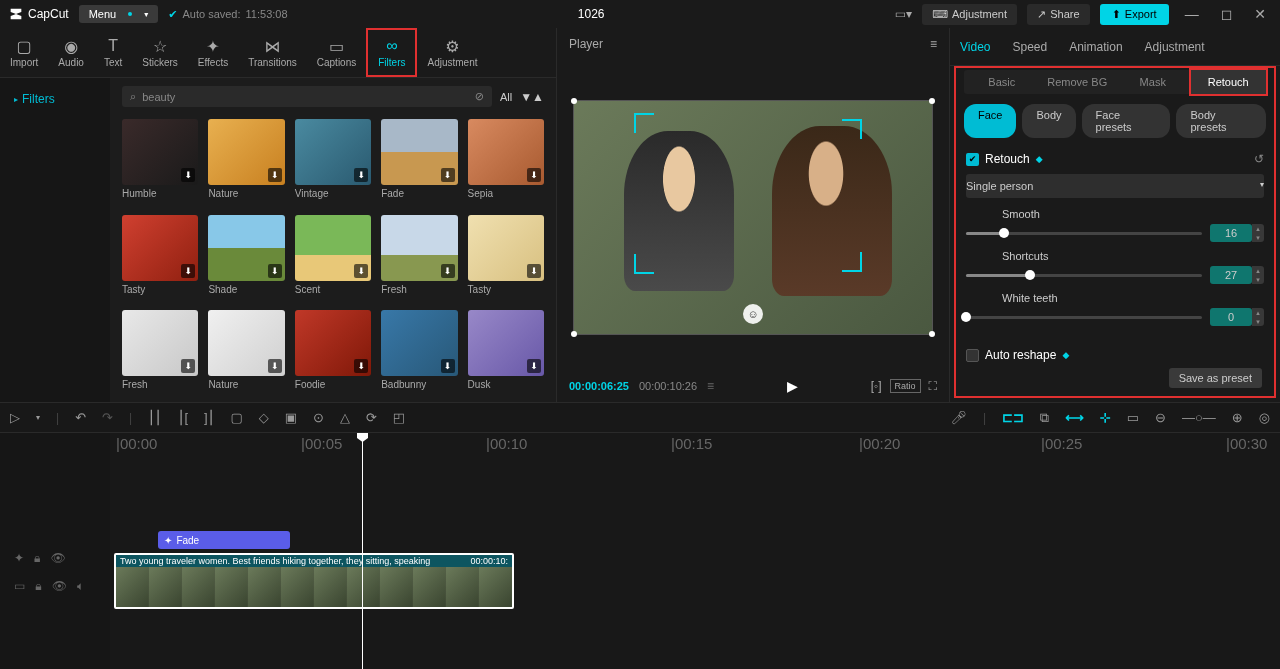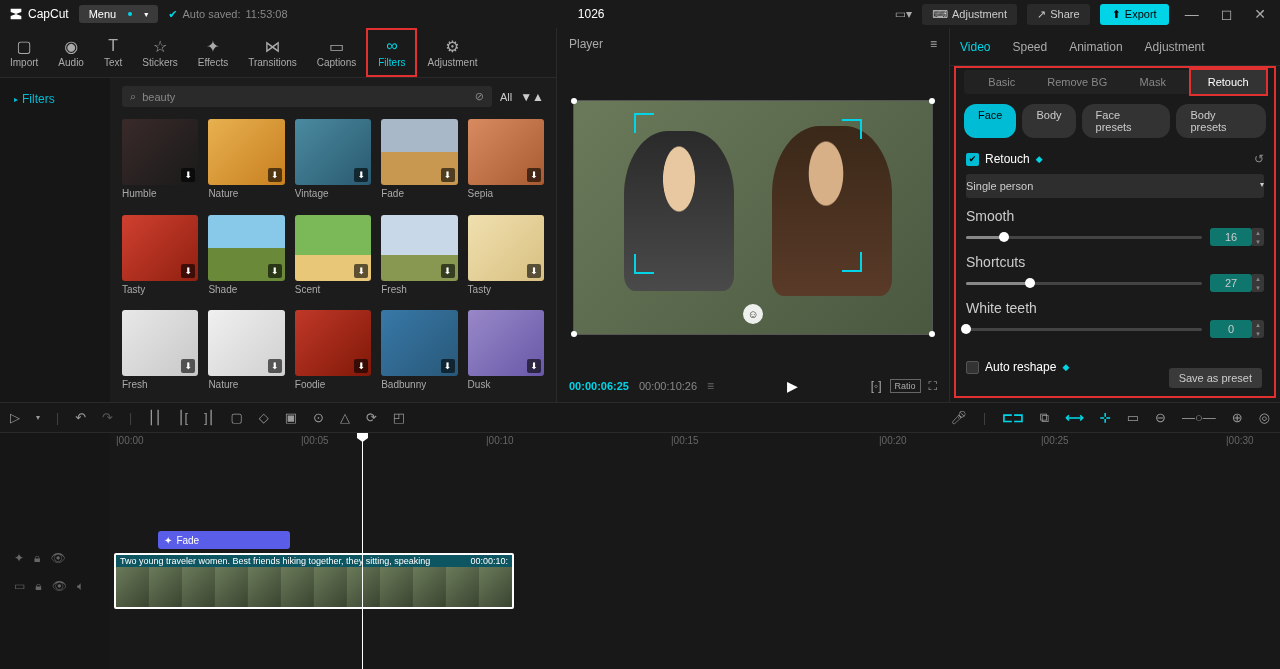--- a/index.html
+++ b/index.html
@@ -69,21 +69,21 @@
 .pill { background: #333; color: #ccc; padding: 5px 14px; border-radius: 12px; font-size: 11px; }
 .pill.active { background: #00bcd4; color: #000; }
 
 .section { padding: 4px 10px; }
 .section-header { display: flex; align-items: center; gap: 6px; color: #fff; font-size: 12px; margin-bottom: 8px; }
 .checkbox { width: 13px; height: 13px; background: #00bcd4; border-radius: 2px; display: flex; align-items: center; justify-content: center; font-size: 9px; color: #000; }
 .checkbox.empty { background: #333; border: 1px solid #555; }
 .dropdown { background: #2e2e2e; padding: 6px 0; border-radius: 3px; color: #ccc; font-size: 11px; display: flex; justify-content: space-between; margin-bottom: 10px; }
 
 .slider-row { margin-bottom: 8px; }
-.slider-label { color: #ccc; font-size: 14px; margin-bottom: 4px; }
+.slider-label { color: #ccc; font-size: 11px; margin-bottom: 4px; margin-left: 36px; }
 .slider-body { display: flex; align-items: center; gap: 8px; }
 .slider-track { flex: 1; height: 3px; background: #444; position: relative; border-radius: 2px; }
 .slider-fill { height: 100%; background: #888; border-radius: 2px; }
 .slider-thumb { position: absolute; top: -4px; width: 10px; height: 10px; background: #fff; border-radius: 50%; transform: translateX(-50%); }
 .slider-value { width: 42px; background: #0f766e; padding: 3px 0; text-align: center; border-radius: 3px; font-size: 11px; color: #ccc; position: relative; }
 .spinner { width: 12px; background: #383838; display:flex; flex-direction:column; font-size:7px; color:#888; border-radius: 0 3px 3px 0;}
 .spinner span { height:9px; display:flex; align-items:center; justify-content:center;}
 .slider-val-wrap { display:flex; }
 
 .save-preset { position: absolute; right: 12px; bottom: 8px; background: #3a3a3a; color: #ccc; padding: 4px 10px; border-radius: 3px; font-size: 11px; }
@@ -94,21 +94,21 @@
 .tl-toolbar { height: 30px; display: flex; align-items: center; padding: 0 10px; gap: 16px; color: #888; border-bottom: 1px solid #2a2a2a; }
 .tl-toolbar .spacer { flex: 1; }
 .tl-tool { font-size: 13px; color: #999; }
 .tl-tool.cyan { color: #00d4e6; }
 
 .tl-body { flex: 1; display: flex; }
 .tl-left { width: 110px; background: #161616; display: flex; flex-direction: column; justify-content: flex-end; padding-bottom: 40px; }
 .tl-left-row { height: 30px; display: flex; align-items: center; gap: 10px; padding: 0 14px; color: #666; font-size: 12px; }
 
 .tl-main { flex: 1; position: relative; overflow: hidden; }
-.ruler { height: 20px; display: flex; color: #666; font-size: 10px; position: relative; }
+.ruler { height: 20px; display: flex; color: #666; font-size: 15px; position: relative; }
 .ruler-tick { position: absolute; top: 2px; }
 .playhead { position: absolute; top: 0; bottom: 0; width: 1px; background: #fff; left: 252px; }
 .playhead::before { content: ''; position: absolute; top: -1px; left: -5px; width: 11px; height: 10px; background: #fff; clip-path: polygon(0 0, 100% 0, 100% 60%, 50% 100%, 0 60%); }
 
 .track-area { position: absolute; top: 20px; left: 0; right: 0; bottom: 0; }
 .fade-clip { position: absolute; left: 48px; top: 78px; width: 132px; height: 18px; background: #5a5de8; border-radius: 3px; color: #fff; font-size: 10px; padding: 1px 6px; display: flex; align-items: center; gap: 4px; }
 .video-clip { position: absolute; left: 4px; top: 100px; width: 400px; height: 56px; background: #0d5560; border: 2px solid #fff; border-radius: 2px; overflow: hidden; }
 .clip-label { position: absolute; top: 1px; left: 4px; right: 4px; color: #fff; font-size: 9px; display: flex; justify-content: space-between; z-index: 2; white-space: nowrap; }
 .clip-thumbs { position: absolute; bottom: 0; left: 0; right: 0; height: 40px; display: flex; }
 .clip-thumb { flex: 1; background: linear-gradient(135deg,#6b7a5a,#3a4530); border-right: 1px solid rgba(0,0,0,0.2); }
@@ -484,21 +484,21 @@
           <span>🔈︎</span>
         </div>
       </div>
     </div>
     <div class="tl-main">
       <div class="ruler" id="ruler">
           <span class="ruler-tick" style="left: 6px;">|00:00</span>
           <span class="ruler-tick" style="left: 191px;">|00:05</span>
           <span class="ruler-tick" style="left: 376px;">|00:10</span>
           <span class="ruler-tick" style="left: 561px;">|00:15</span>
-          <span class="ruler-tick" style="left: 758px; padding-left: 11px;">|00:20</span>
+          <span class="ruler-tick" style="left: 738px; padding-left: 11px;">|00:20</span>
           <span class="ruler-tick" style="left: 931px;">|00:25</span>
           <span class="ruler-tick" style="left: 1116px;">|00:30</span>
         </div>
       <div class="track-area">
         <div class="fade-clip">
           <span>✦</span>
           <span>Fade</span>
         </div>
 
         <div class="video-clip">

